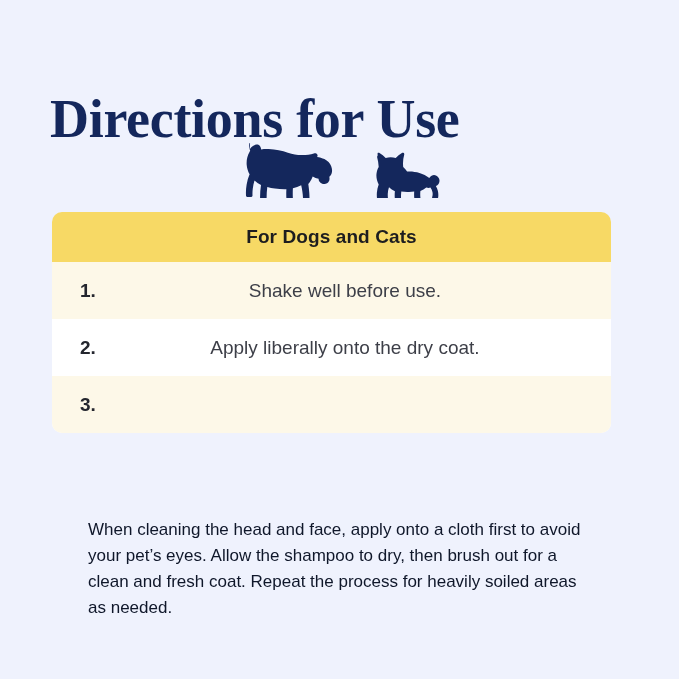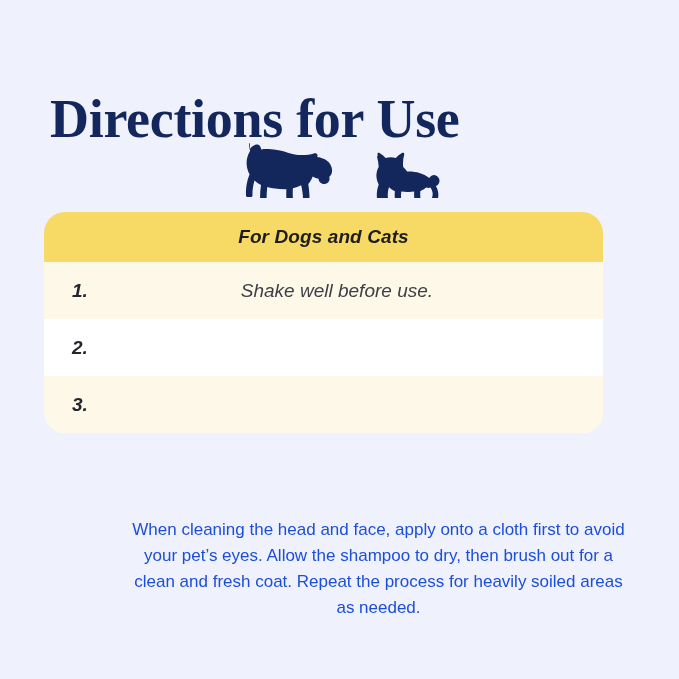--- a/index.html
+++ b/index.html
@@ -45,26 +45,25 @@
     display: flex;
     align-items: flex-end;
     justify-content: center;
     gap: 36px;
   }
   .pet-icons svg { display: block; }
 
   
   .card {
     position: absolute;
-    left: 44px;
+    left: 52px;
     top: 212px;
     width: 559px;
-    border-radius: 21px;
+    border-radius: 10px;
     overflow: hidden;
-    font-style: italic;
   }
   .card-header {
     background: #f7d965;
     text-align: center;
     font-size: 19px;
     line-height: 24px;
     font-weight: 600;
     color: #1d1d1f;
     padding: 13px 10px 13px;
     letter-spacing: 0.1px;
@@ -93,25 +92,24 @@
     flex: 1 1 auto;
     text-align: center;
   }
 
   
   .footer-note {
     position: absolute;
     left: 88px;
     width: 503px;
     top: 500px;
-    text-align: center;
+    text-align: left;
     font-size: 17px;
     line-height: 26px;
-    color: #1d4ed8;
-    margin-left: 39px;
+    color: #0f172a;
   }
 </style>
 </head>
 <body>
 
 <div class="page">
 
   <h1 class="page-title">Directions for Use</h1>
 
   <div class="pet-icons">
@@ -129,20 +127,21 @@
 
   <div class="card">
     <div class="card-header">For Dogs and Cats</div>
     <div class="steps">
       <div class="step alt">
         <span class="step-num">1.</span>
         <span class="step-text">Shake well before use.</span>
       </div>
       <div class="step">
         <span class="step-num">2.</span>
+        <span class="step-text">Apply liberally onto the dry coat.</span>
       </div>
       <div class="step alt">
         <span class="step-num">3.</span>
       </div>
     </div>
   </div>
 
   <p class="footer-note">When cleaning the head and face, apply onto a cloth first to avoid your pet’s eyes. Allow the shampoo to dry, then brush out for a clean and fresh coat. Repeat the process for heavily soiled areas as needed.</p>
 
 </div>

